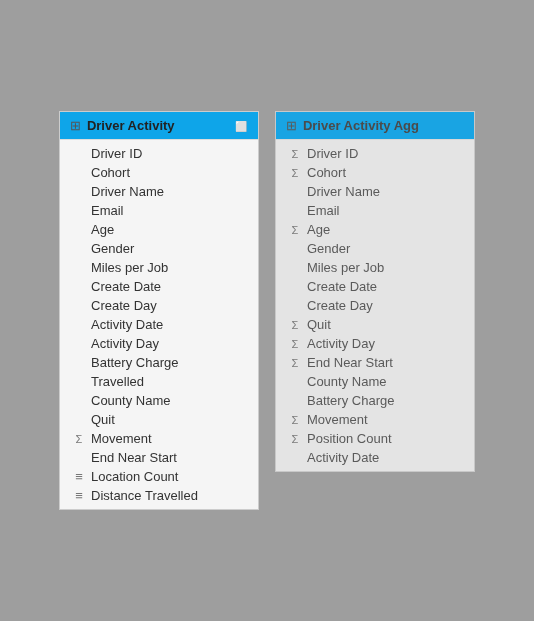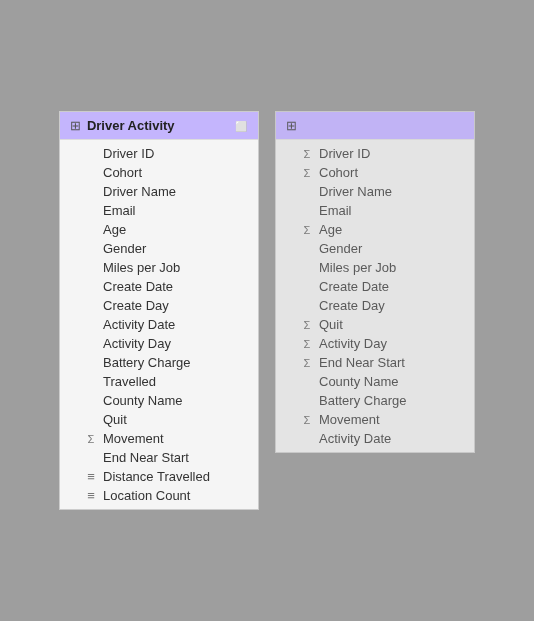--- a/index.html
+++ b/index.html
@@ -29,21 +29,21 @@
       min-width: 200px;
       padding: 0;
     }
 
     .table-header {
       display: flex;
       align-items: center;
       gap: 6px;
       padding: 6px 10px;
       border-bottom: 1px solid #ddd;
-      background: #c4b5fd;
+      background: #0ea5e9;
     }
 
     .table-header-icon {
       display: inline-flex;
       align-items: center;
       justify-content: center;
       color: #555;
       font-size: 12px;
     }
 
@@ -54,21 +54,21 @@
     }
 
     .table-header-expand {
       margin-left: auto;
       color: #666;
       font-size: 11px;
       cursor: pointer;
     }
 
     .field-list {
-      padding: 4px 12px;
+      padding: 4px 0;
     }
 
     .field-item {
       display: flex;
       align-items: center;
       gap: 5px;
       padding: 2px 12px 2px 12px;
       color: #333;
       font-size: 13px;
       cursor: pointer;
@@ -202,32 +202,33 @@
         <div class="field-item">
           <span class="field-icon sigma-icon"></span>
           <span class="field-label">Movement</span>
         </div>
         <div class="field-item">
           <span class="field-icon"></span>
           <span class="field-label">End Near Start</span>
         </div>
         <div class="field-item">
           <span class="field-icon ruler-icon"></span>
+          <span class="field-label">Location Count</span>
+        </div>
+        <div class="field-item">
+          <span class="field-icon ruler-icon"></span>
           <span class="field-label">Distance Travelled</span>
-        </div>
-        <div class="field-item">
-          <span class="field-icon ruler-icon"></span>
-          <span class="field-label">Location Count</span>
         </div>
       </div>
   </div>
 
   <div class="table-card dimmed">
     <div class="table-header">
       <span class="table-header-icon grid-icon"></span>
+      <span class="table-header-title">Driver Activity Agg</span>
     </div>
     <div class="field-list" id="right-fields">
         <div class="field-item">
           <span class="field-icon sigma-icon"></span>
           <span class="field-label">Driver ID</span>
         </div>
         <div class="field-item">
           <span class="field-icon sigma-icon"></span>
           <span class="field-label">Cohort</span>
         </div>
@@ -275,20 +276,24 @@
           <span class="field-icon"></span>
           <span class="field-label">County Name</span>
         </div>
         <div class="field-item">
           <span class="field-icon"></span>
           <span class="field-label">Battery Charge</span>
         </div>
         <div class="field-item">
           <span class="field-icon sigma-icon"></span>
           <span class="field-label">Movement</span>
+        </div>
+        <div class="field-item">
+          <span class="field-icon sigma-icon"></span>
+          <span class="field-label">Position Count</span>
         </div>
         <div class="field-item">
           <span class="field-icon"></span>
           <span class="field-label">Activity Date</span>
         </div>
       </div>
   </div>
 </div>
 
 </body></html>

